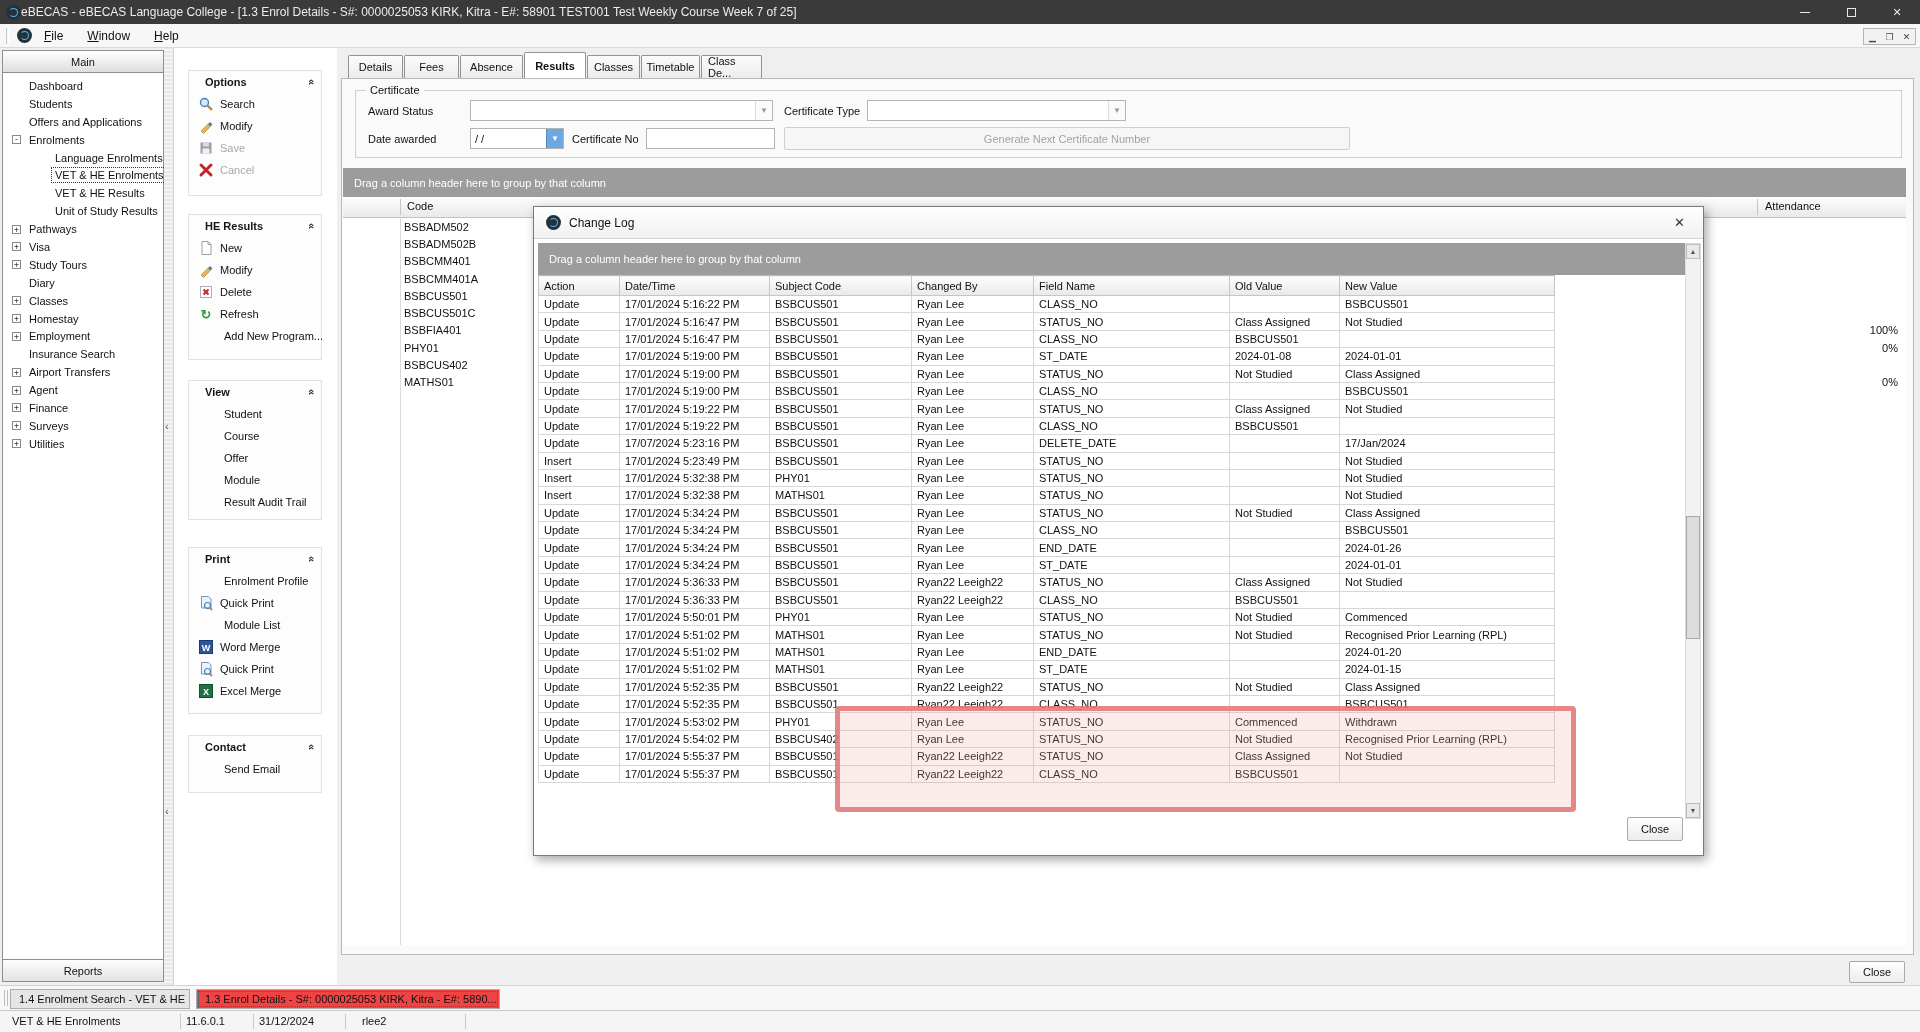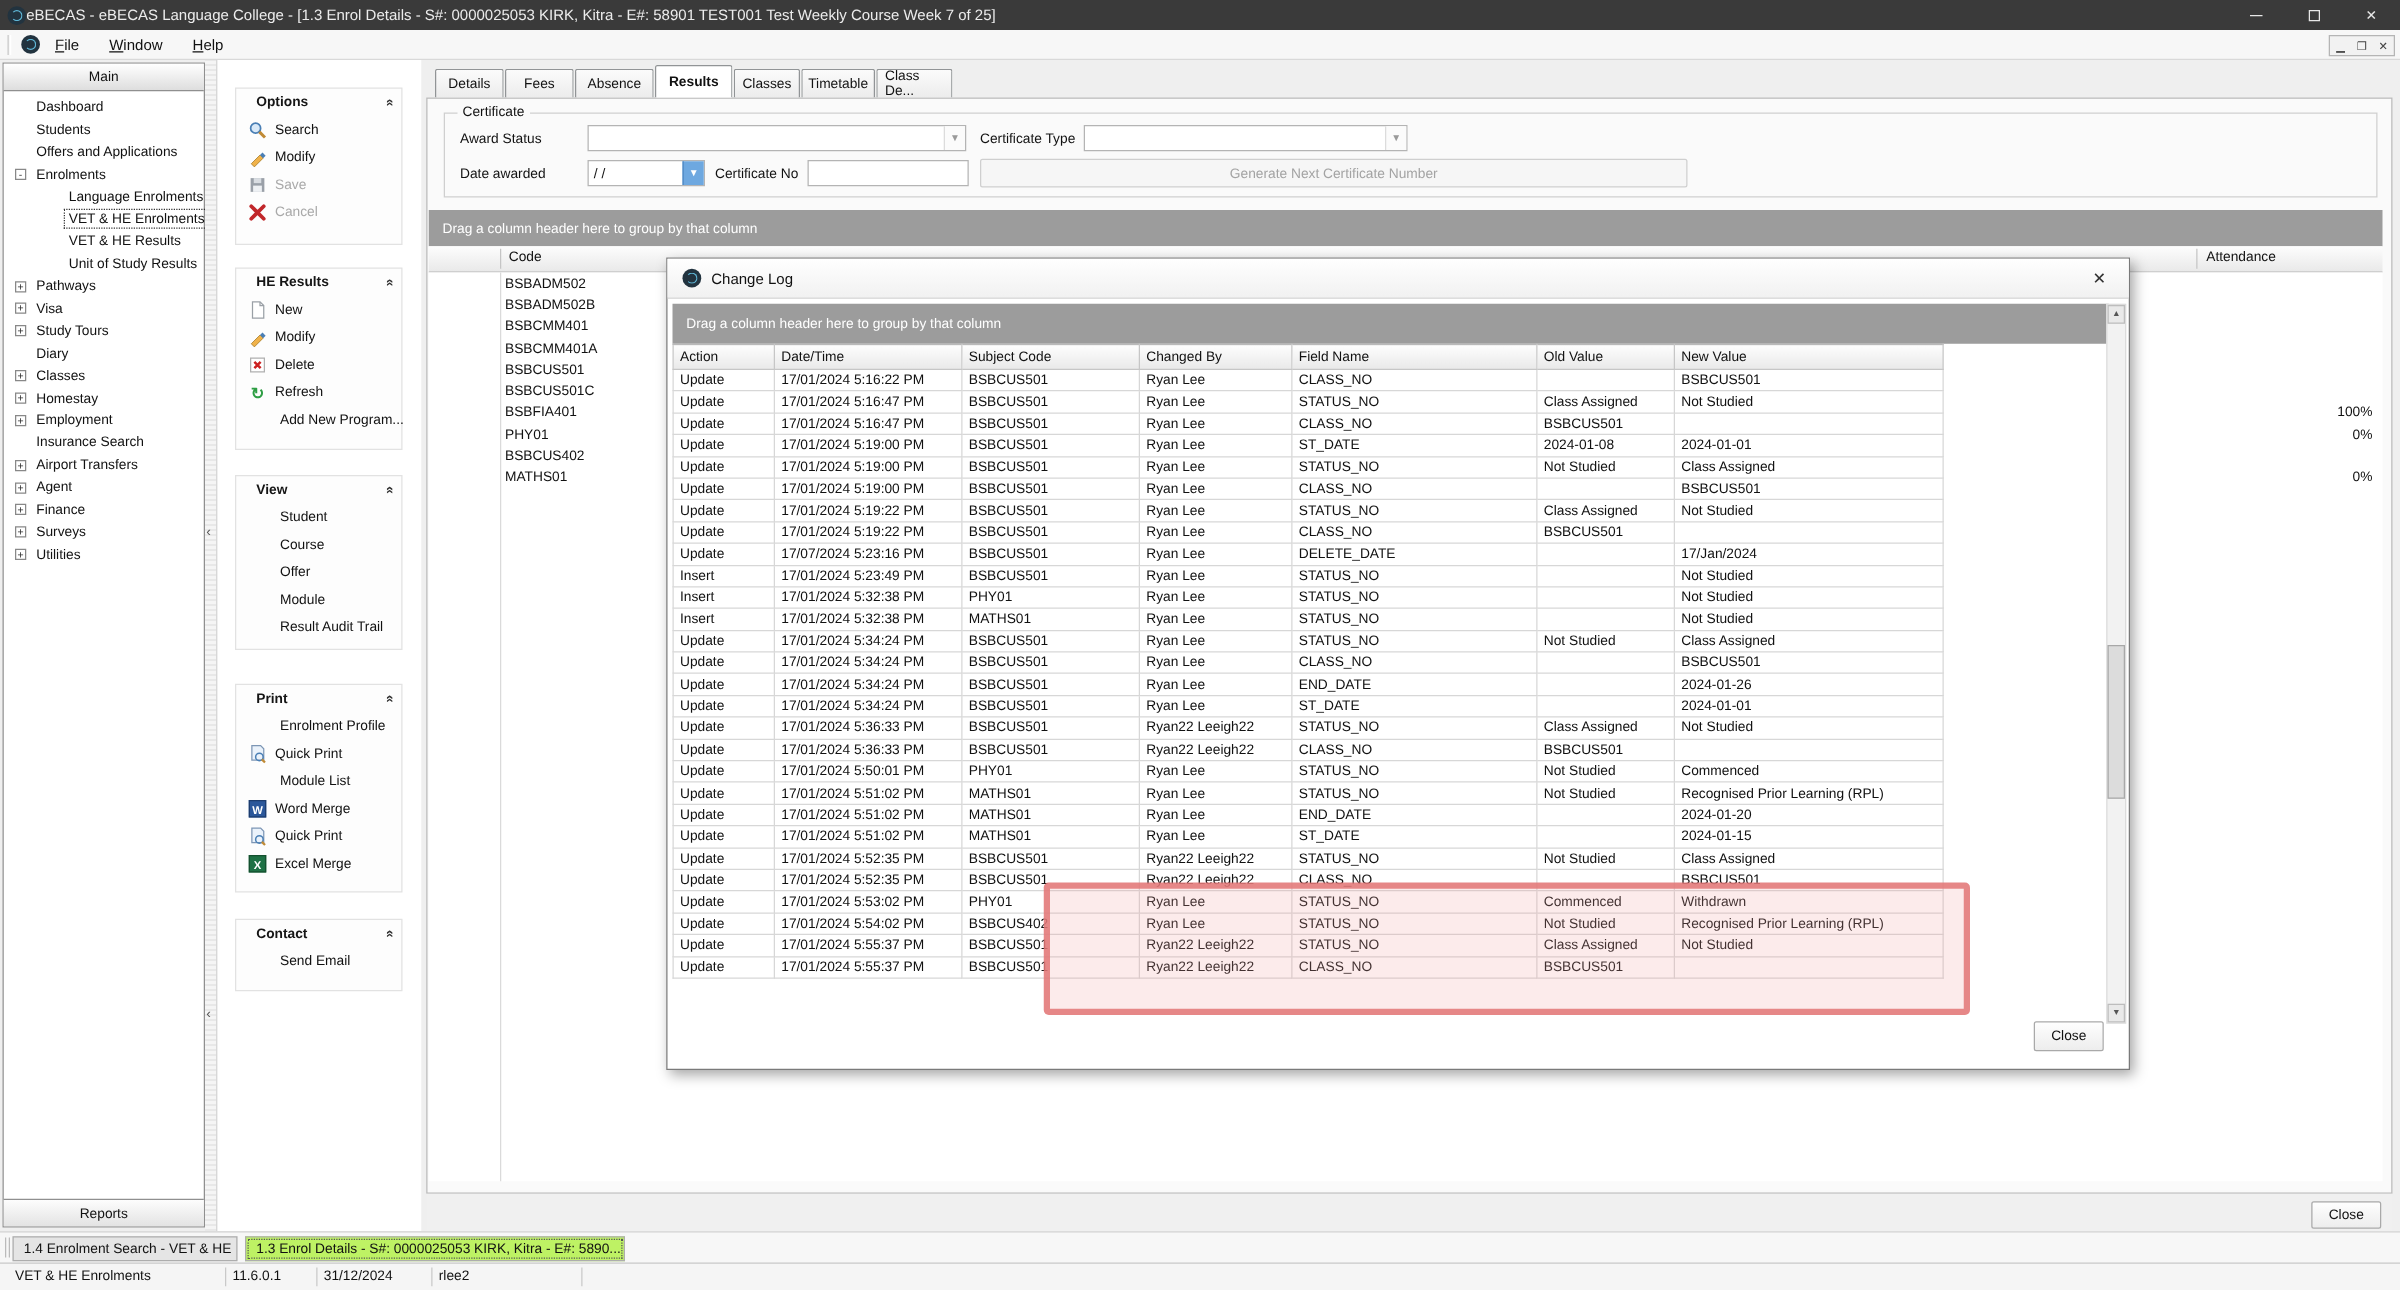--- a/index.html
+++ b/index.html
@@ -121,21 +121,21 @@
   .dlg-close { left:1093px; top:610px; width:56px; height:24px; }
 
   .redrect { left:835px; top:706px; width:741px; height:106px; border:5px solid rgba(226,117,117,.85);
              background:rgba(242,163,163,.22); border-radius:4px; z-index:20; }
 
   
   .tasktabs { left:0; top:985px; width:1920px; height:25px; background:#f7f7f7; border-top:1px solid #d2d2d2; }
   .tgrip { position:absolute; left:4px; top:4px; width:4px; height:16px; border-left:1px solid #bbb; border-right:1px solid #bbb; }
   .ttab { position:absolute; top:3px; height:20px; border:1px solid #adadad; background:#e5e5e5;
           display:flex; align-items:center; padding:0 8px; white-space:nowrap; overflow:hidden; }
-  .ttab.active { background:#bef264; outline:1px dotted #555; outline-offset:-3px; }
+  .ttab.active { background:#ef4444; outline:1px dotted #555; outline-offset:-3px; }
   .statusbar { left:0; top:1010px; width:1920px; height:22px; background:#f5f5f5; border-top:1px solid #c9c9c9; }
   .st-sep { position:absolute; top:3px; bottom:3px; width:1px; background:#c9c9c9; }
   .st-lbl { position:absolute; top:4px; white-space:nowrap; }
 
   .mainclose { left:1849px; top:961px; width:56px; height:22px; }
 </style>
 </head>
 <body>
 
 <div id="screen">
@@ -816,17 +816,17 @@
     <span class="ttab active" style="left:196px; width:304px">1.3 Enrol Details - S#: 0000025053 KIRK, Kitra - E#: 5890...</span>
   </div>
 
   <div class="abs statusbar">
     <span class="st-lbl" style="left:12px">VET &amp; HE Enrolments</span>
     <span class="st-sep" style="left:180px"></span>
     <span class="st-lbl" style="left:186px">11.6.0.1</span>
     <span class="st-sep" style="left:253px"></span>
     <span class="st-lbl" style="left:259px">31/12/2024</span>
     <span class="st-sep" style="left:345px"></span>
-    <span class="st-lbl" style="left:351px">rlee2</span>
+    <span class="st-lbl" style="left:362px">rlee2</span>
     <span class="st-sep" style="left:465px"></span>
   </div>
 
 </div>
 
 </body></html>

